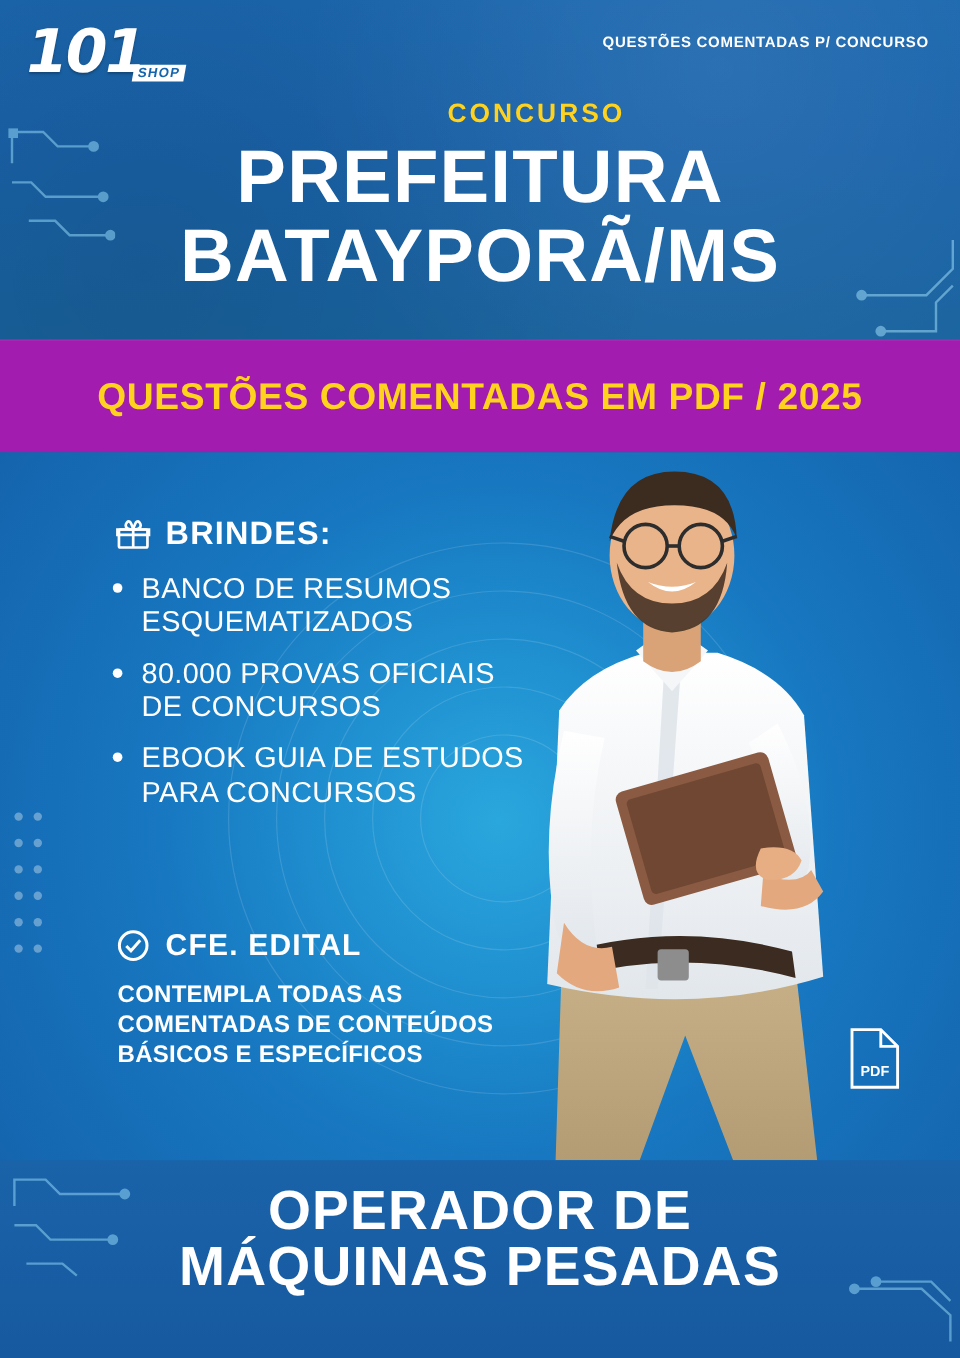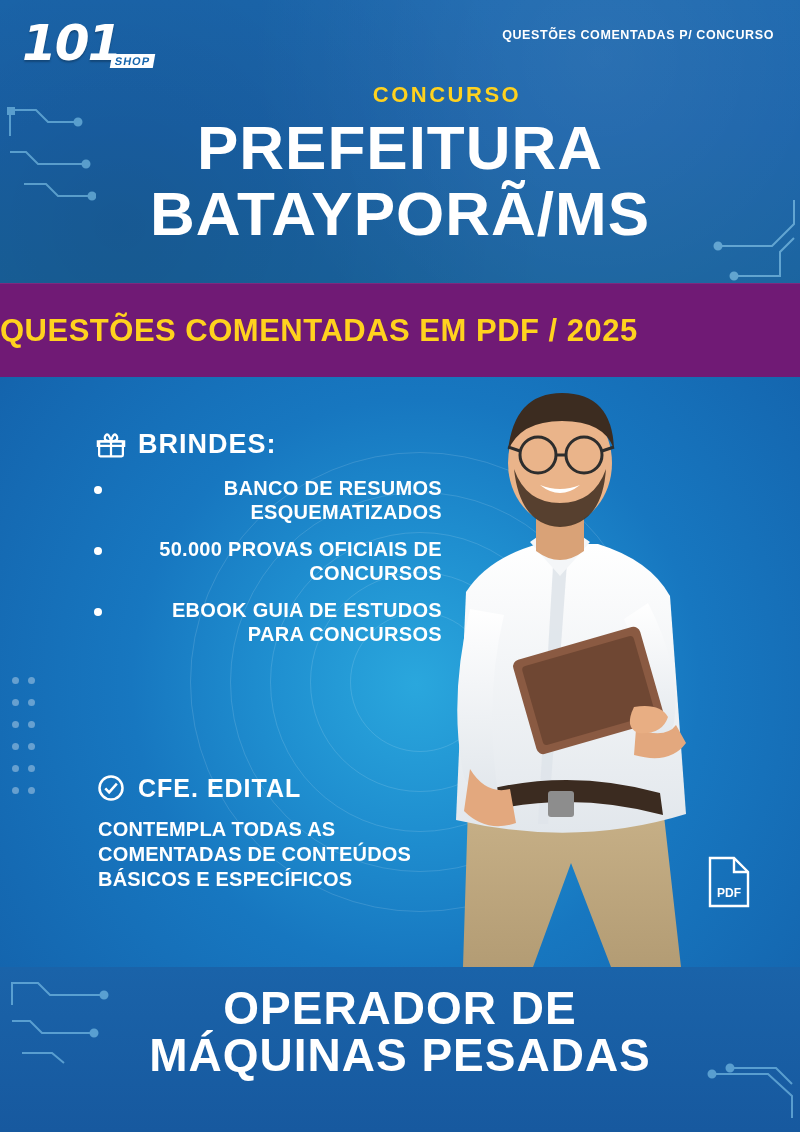--- a/index.html
+++ b/index.html
@@ -66,22 +66,22 @@
     text-align:center; color:#ffffff;
     font-weight:bold; letter-spacing:1px;
     line-height:.96;
   }
   .title-main .l1 { display:block; font-size:62px; }
   .title-main .l2 { display:block; font-size:62px; margin-top:6px; }
 
   
   .band-sub {
     position:absolute; top:283px; left:0; width:800px; height:94px;
-    background:#701a75;
-    display:flex; align-items:center; justify-content:flex-start;
+    background:#a21caf;
+    display:flex; align-items:center; justify-content:center;
     border-top:1px solid rgba(255,255,255,.08);
   }
   .band-sub .txt {
     color:#ffd21e; font-size:31px; font-weight:bold; letter-spacing:.5px;
     text-align:center;
   }
 
   
   .band-body {
     position:absolute; top:377px; left:0; width:800px; height:590px;
@@ -119,23 +119,23 @@
   .gift-row .label {
     color:#ffffff; font-size:27px; font-weight:bold; letter-spacing:1px;
   }
 
   .bullets {
     position:absolute; left:92px; top:100px; width:350px;
     list-style:none;
   }
   .bullets li {
     position:relative;
-    color:#ffffff; font-size:20px; font-weight:bold;
+    color:#ffffff; font-size:24px; font-weight:normal;
     line-height:1.18; letter-spacing:.3px;
-    margin-bottom:14px; padding-left:26px;text-align:right;
+    margin-bottom:14px; padding-left:26px;
   }
   .bullets li:before{
     content:""; position:absolute; left:2px; top:9px;
     width:8px; height:8px; border-radius:50%; background:#ffffff;
   }
 
   .edital-row{
     position:absolute; left:96px; top:396px;
     display:flex; align-items:center; gap:12px;
   }
@@ -251,21 +251,21 @@
         <path d="M1.5 9h21v3.6h-21z"></path>
         <path d="M12 9v12"></path>
         <path d="M12 9c-3.2 0-5-1-5-2.6S8.4 3 9.6 3.8 12 9 12 9z"></path>
         <path d="M12 9c3.2 0 5-1 5-2.6S15.6 3 14.4 3.8 12 9 12 9z"></path>
       </svg>
       <span class="label">BRINDES:</span>
     </div>
 
     <ul class="bullets">
       <li>BANCO DE RESUMOS ESQUEMATIZADOS</li>
-      <li>50.000 PROVAS OFICIAIS DE CONCURSOS</li>
+      <li>80.000 PROVAS OFICIAIS DE CONCURSOS</li>
       <li>EBOOK GUIA DE ESTUDOS PARA CONCURSOS</li>
     </ul>
 
     <div class="edital-row">
       <svg width="30" height="30" viewBox="0 0 24 24" fill="none" stroke="#ffffff" stroke-width="2">
         <circle cx="12" cy="12" r="9.2"></circle>
         <path d="M7.4 12.3l3.1 3.2 6.2-7"></path>
       </svg>
       <span class="label">CFE. EDITAL</span>
     </div>

